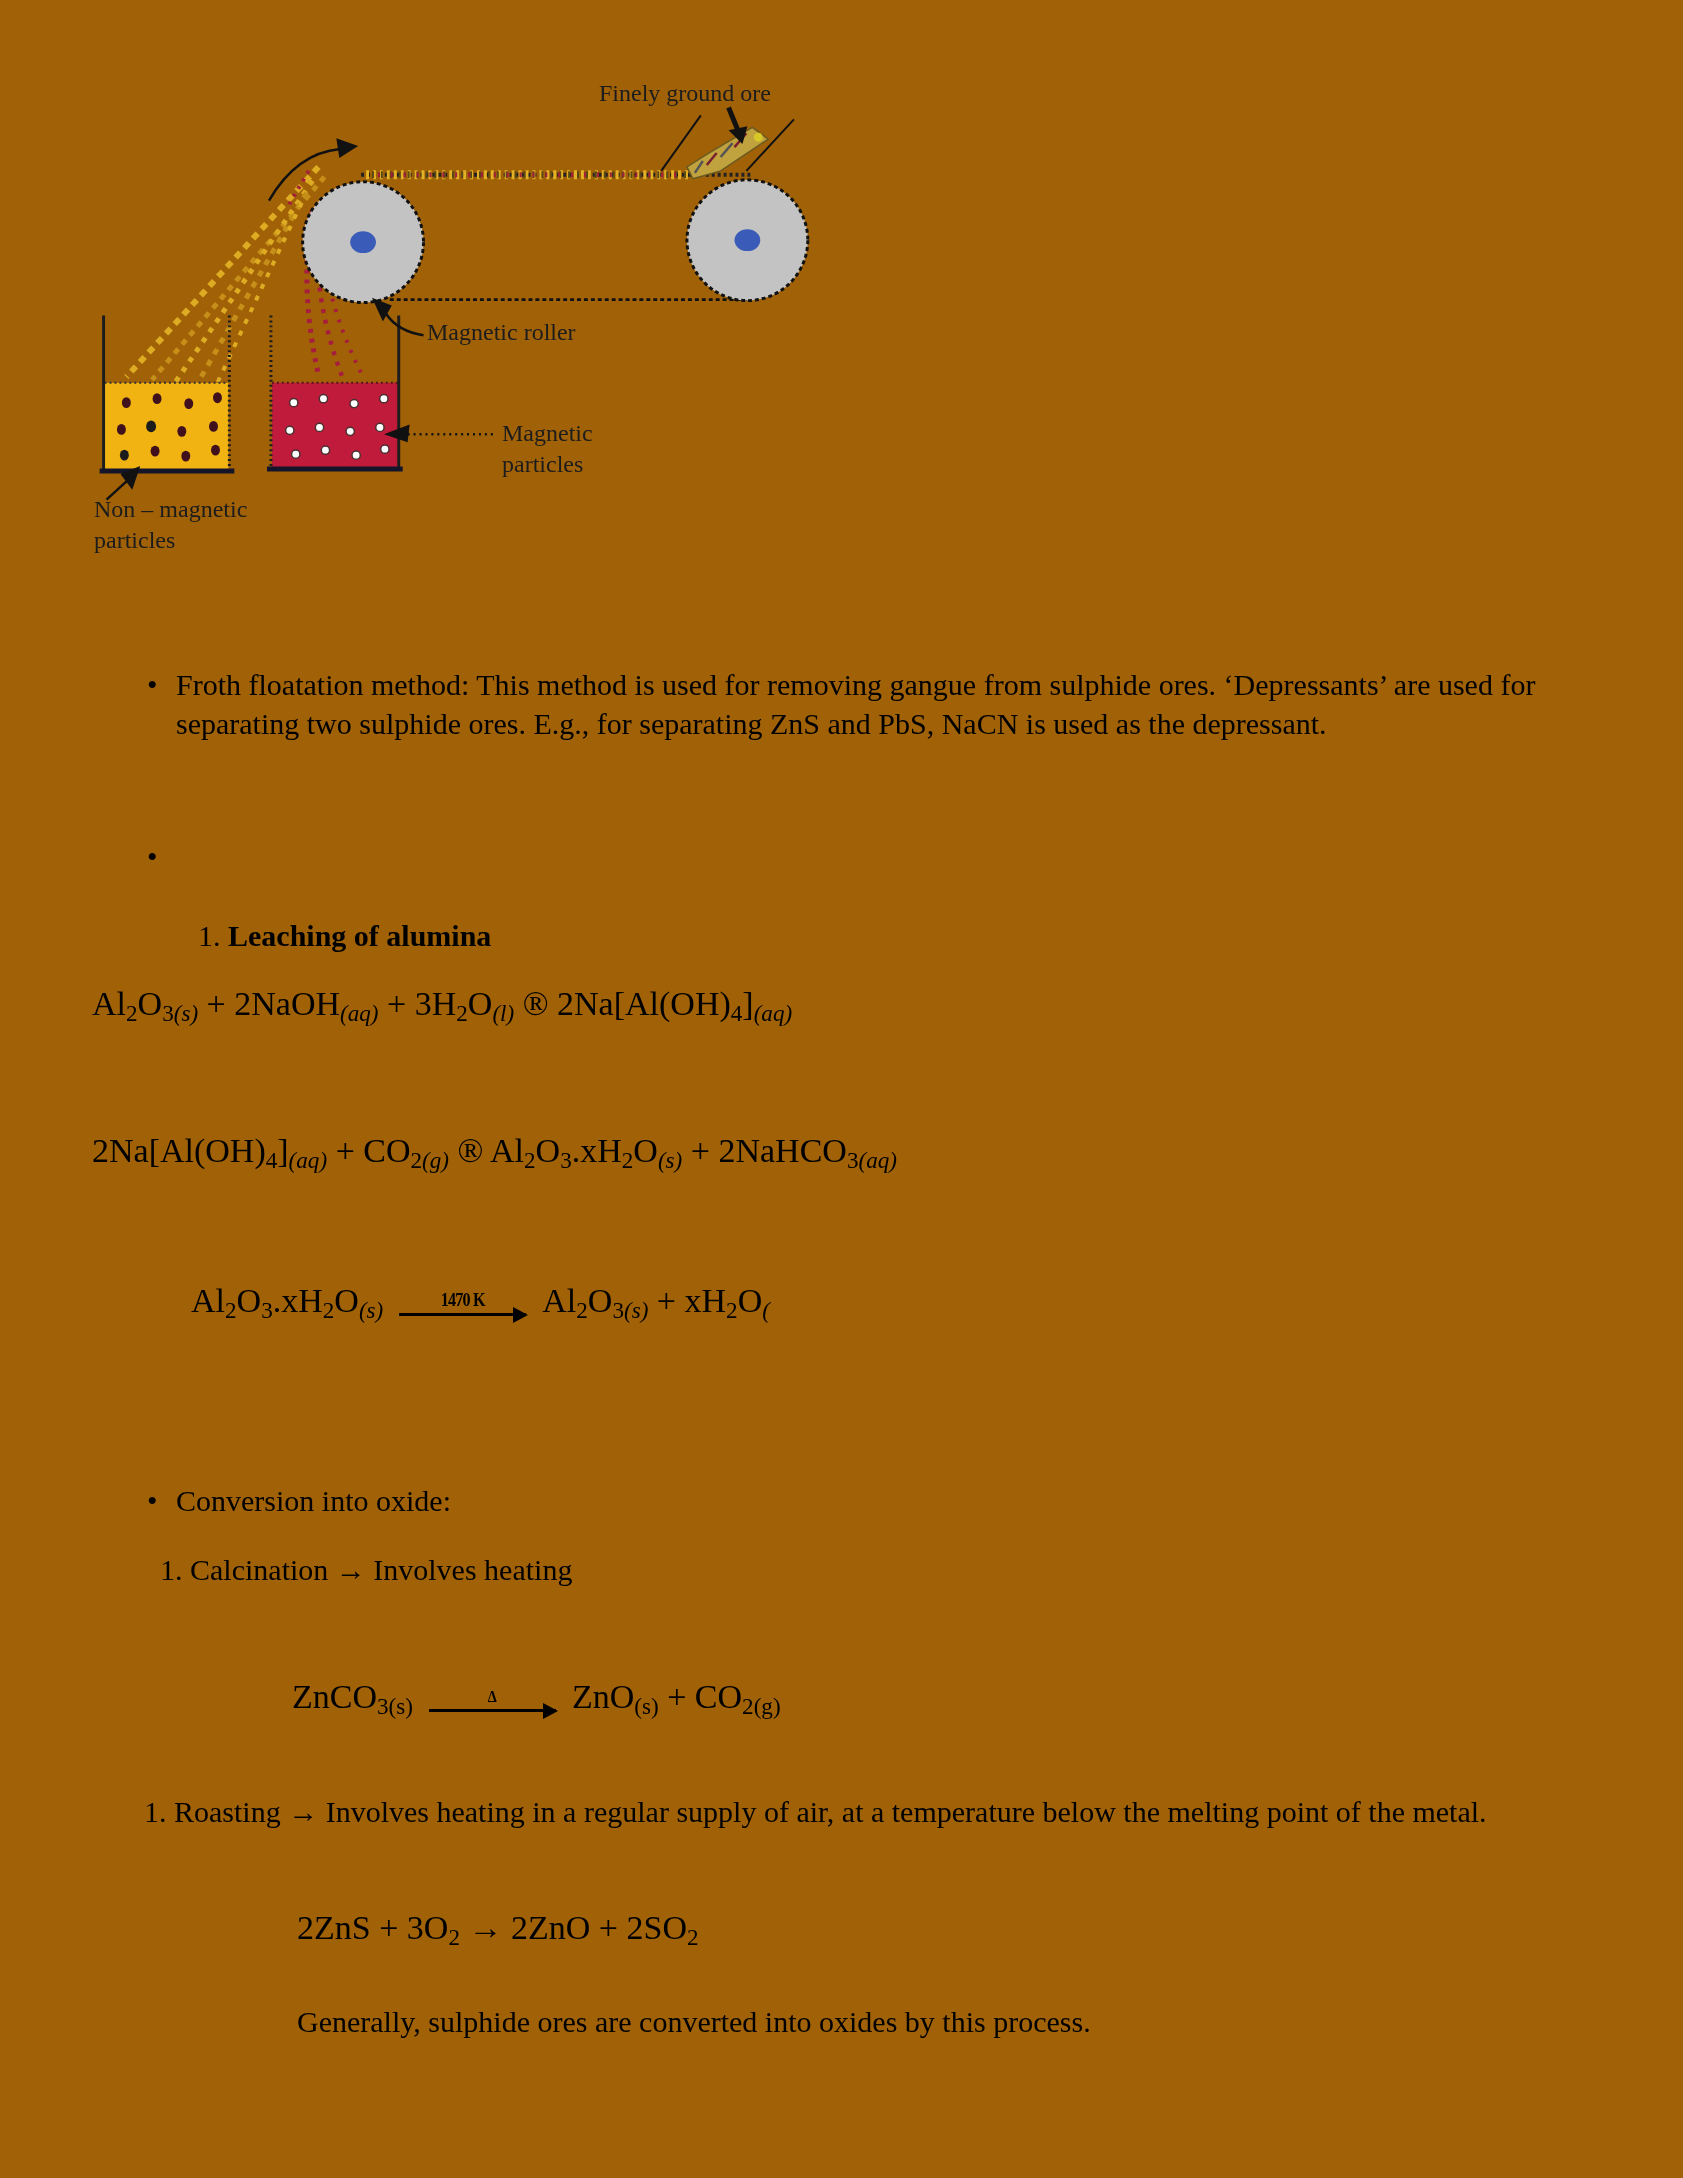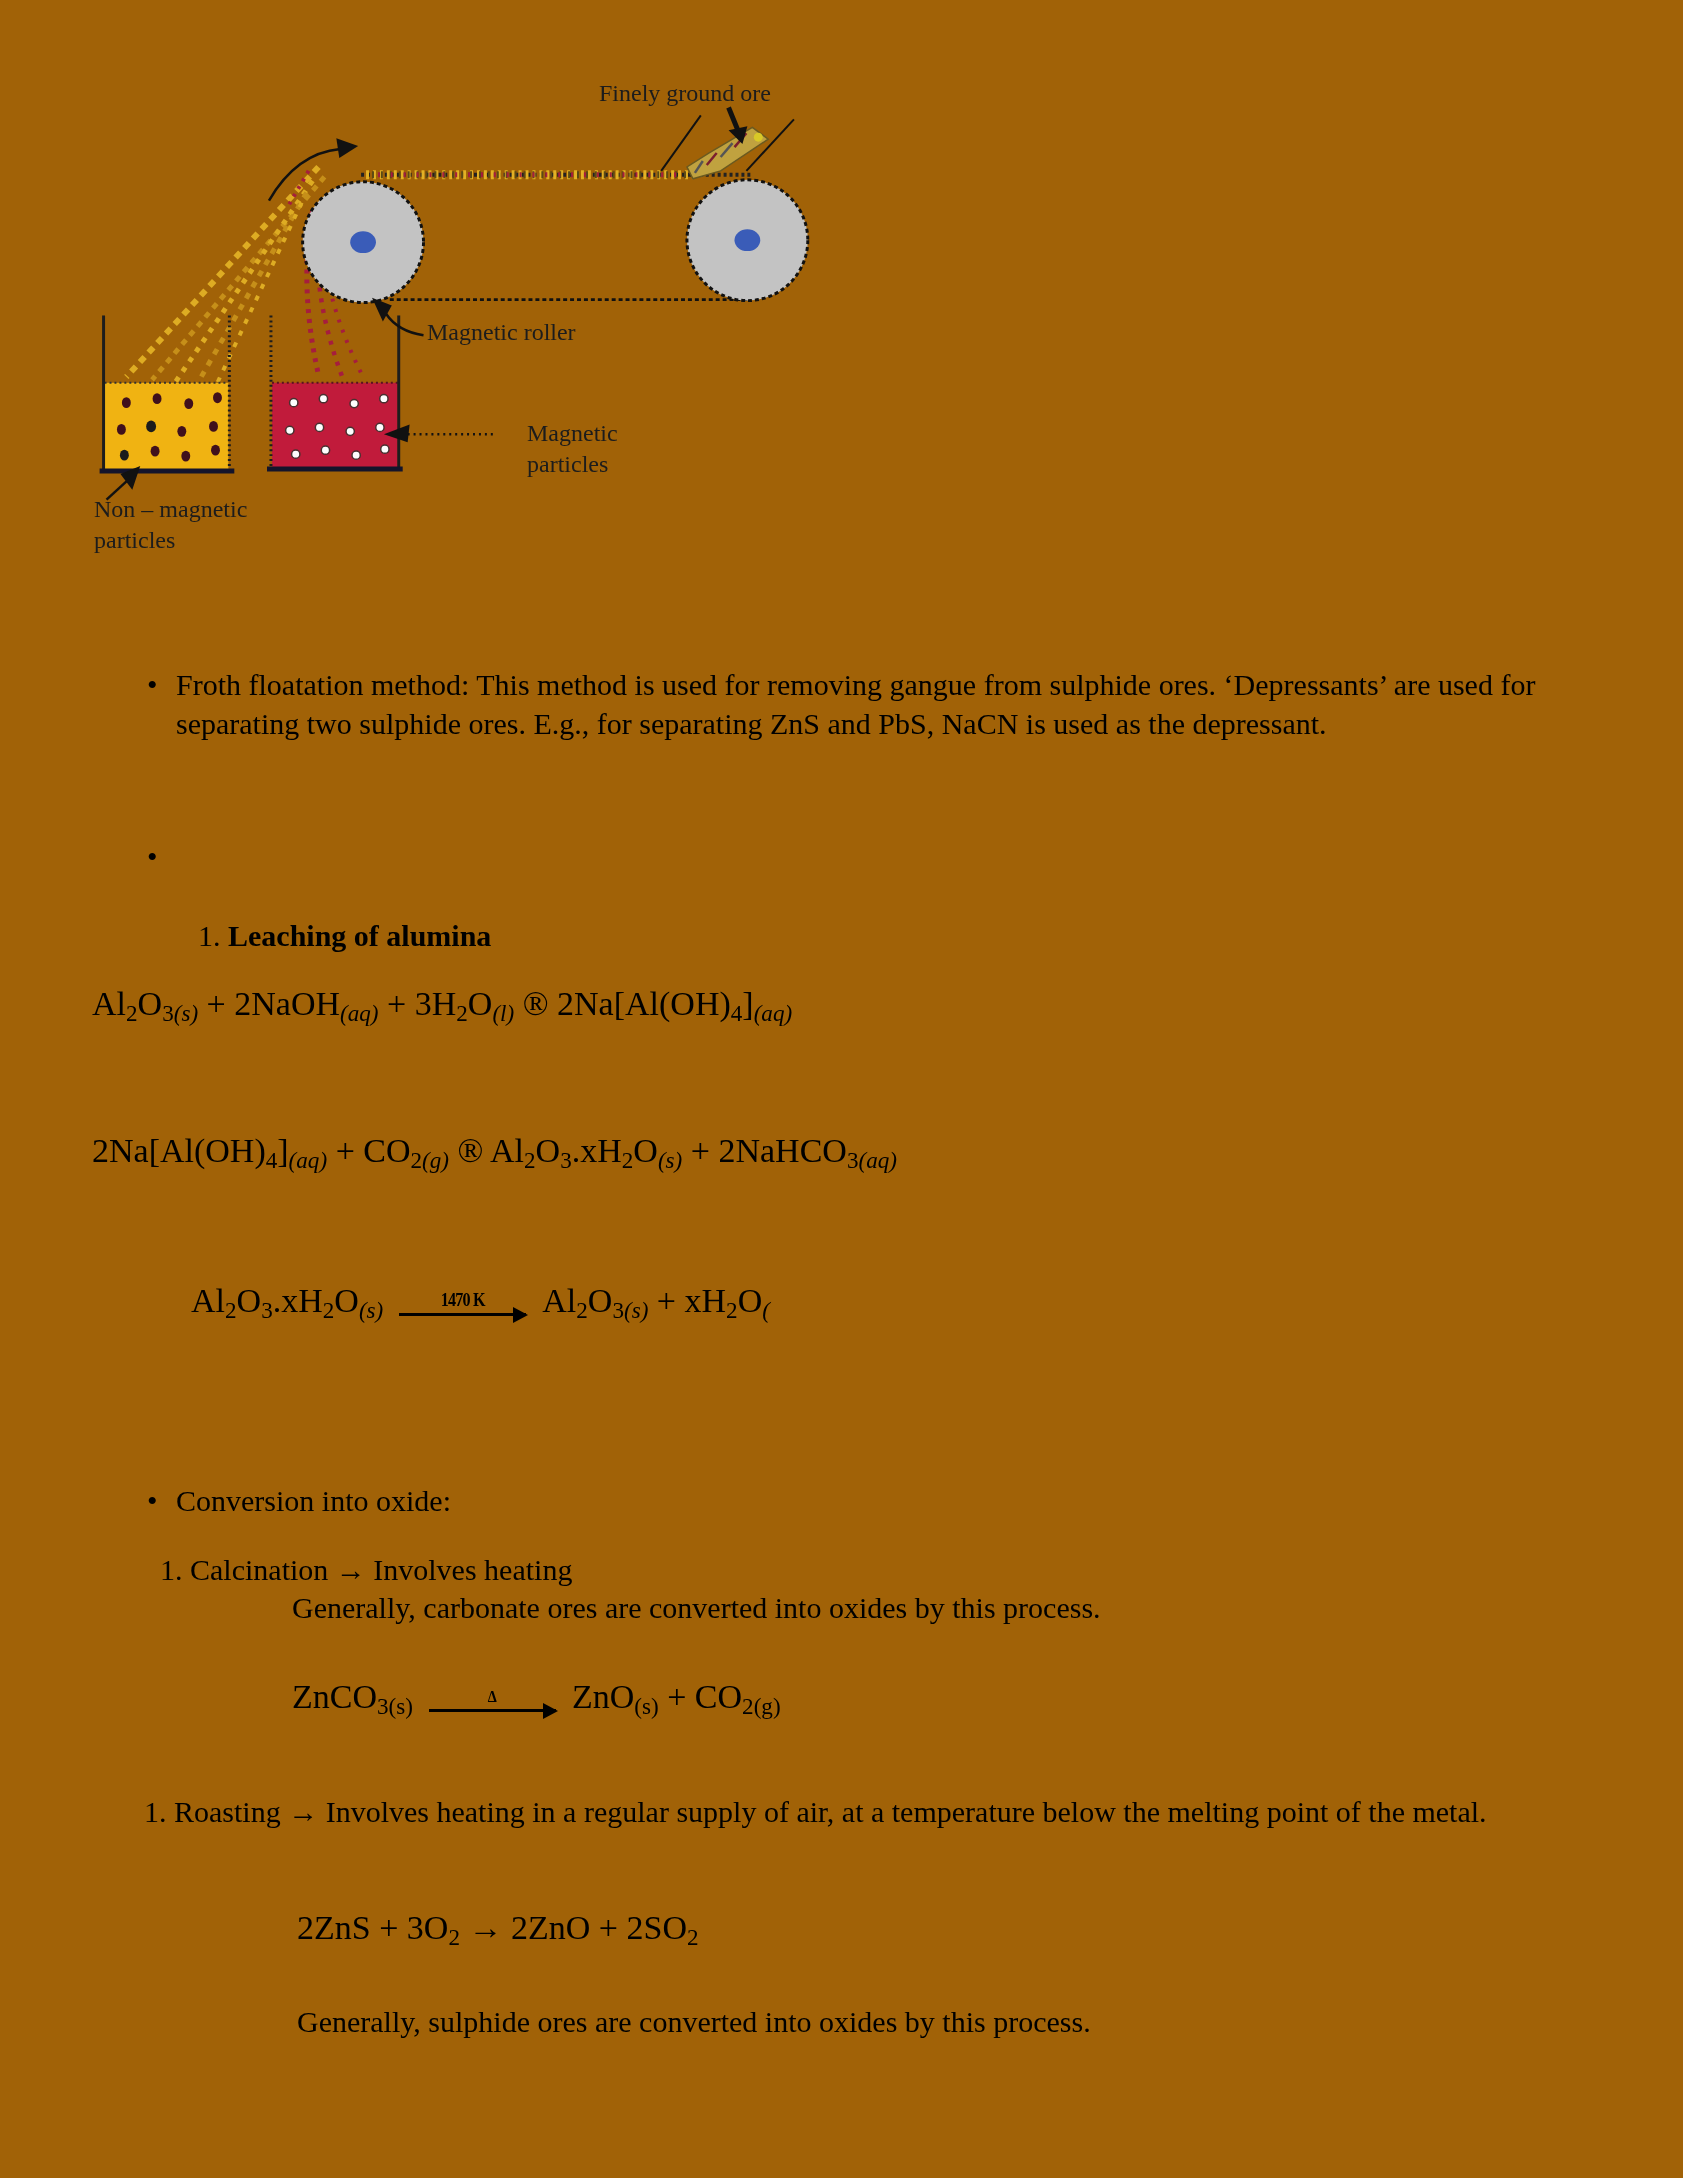--- a/index.html
+++ b/index.html
@@ -140,21 +140,21 @@
       </g>
 
       <g>
         <line x1="48" y1="454" x2="72" y2="432" stroke="#111" stroke-width="2.5"></line>
         <polygon points="82,420 62,428 74,444" fill="#111"></polygon>
       </g>
     </svg>
 
     <div class="dlabel" style="left:540px;top:28px;">Finely ground ore</div>
     <div class="dlabel" style="left:368px;top:267px;">Magnetic roller</div>
-    <div class="dlabel" style="left:468px;top:368px;">
+    <div class="dlabel" style="left:443px;top:368px;">
       <div>Magnetic</div>
       <div>particles</div>
     </div>
     <div class="dlabel" style="left:35px;top:444px;">
       <div>Non – magnetic</div>
       <div>particles</div>
     </div>
   </div>
 
   <span class="bullet" style="left:147px;top:665px;">•</span>
@@ -176,21 +176,20 @@
       <span class="rxnline"></span>
     </span>
     <span><span>Al</span><span class="sub">2</span><span>O</span><span class="sub">3</span><span class="sub it">(s)</span><span> + xH</span><span class="sub">2</span><span>O</span><span class="sub it">(</span></span>
   </div>
 
 
   <span class="bullet" style="left:147px;top:1481px;">•</span>
   <div class="t" style="left:176px;top:1481px;">Conversion into oxide:</div>
 
   <div class="t" style="left:160px;top:1550px;">1. Calcination → Involves heating</div>
-  <div class="t" style="left:292px;top:1588px;">Generally, carbonate ores are converted into oxides by this process.</div>
 
   <div class="eqrow" style="left:292px;top:1678px;">
     <span><span>ZnCO</span><span class="sub">3(s)</span></span>
     <span class="rxn">
       <span class="rxnlabel delta">Δ</span>
       <span class="rxnline"></span>
     </span>
     <span><span>ZnO</span><span class="sub">(s)</span><span> + CO</span><span class="sub">2(g)</span></span>
   </div>
 

